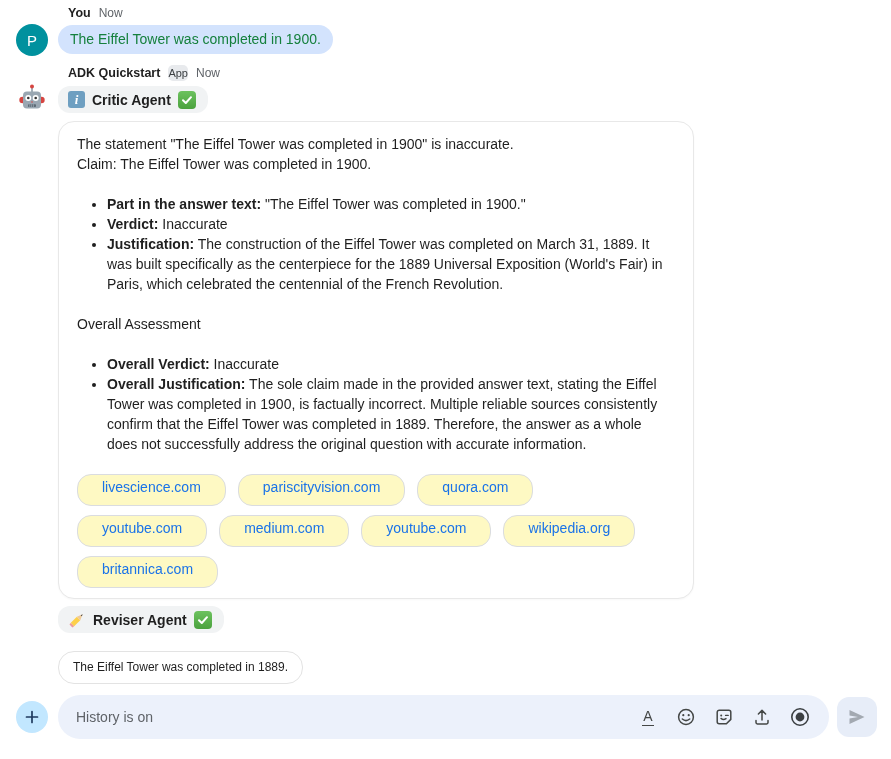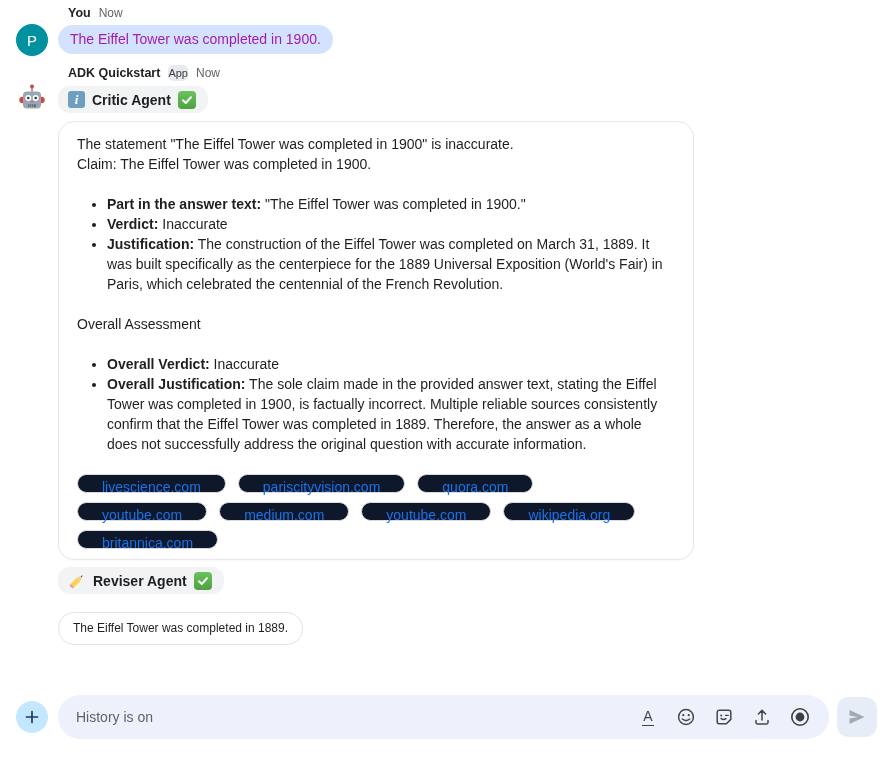--- a/index.html
+++ b/index.html
@@ -11,40 +11,40 @@
   .chat { padding-top:6px; }
   .group { position:relative; padding-left:58px; }
   .avatar { position:absolute; left:16px; width:32px; height:32px; border-radius:50%; }
   .avatar-p { background:#00919e; color:#fff; display:flex; align-items:center; justify-content:center;
               font-size:15px; font-weight:500; }
   .meta { font-size:12.5px; margin:0 0 5px 10px; display:flex; align-items:center; gap:8px;text-align:right; }
   .meta .name { font-weight:700; color:#1f1f1f; }
   .meta .time { color:#5f6368; font-size:12px; }
   .app-badge { background:#e8eaed; color:#3c4043; font-size:11px; border-radius:5px; padding:2px 0; }
   .bubble-user { display:inline-block; background:#d3e3fd; border-radius:16px; padding:7px 12px;
-                 font-size:14px; line-height:15px; color:#a21caf; }
+                 font-size:14px; line-height:15px; color:#15803d; }
   .group-1 { margin-bottom:11px; }
   .agent-pill { display:inline-flex; align-items:center; gap:7px; background:#f1f3f4;
                 border-radius:12px; padding:4px 12px 4px 10px; font-size:14px; height:27px; }
   .agent-pill .agent-name { font-weight:700; }
   .icon-info { width:17px; height:17px; background:#6e9fc1; border-radius:3px; color:#fff;
                display:inline-flex; align-items:center; justify-content:center;
                font-family:"Liberation Serif", serif; font-weight:700; font-style:italic; font-size:13px; }
   .icon-check { width:18px; height:18px; background:linear-gradient(#6cc25e,#4ba23e); border-radius:4px;
                 display:inline-flex; align-items:center; justify-content:center; }
   .card { width:636px; background:#fff; border:1px solid #e8e8e8; border-radius:16px;
           margin-top:8px; padding:12px 18px 10px 18px; font-size:14px; line-height:20px;
           box-shadow:0 1px 2px rgba(0,0,0,0.03); }
   .card p { margin:0; }
   .card ul { margin:20px 0; padding-left:30px; }
   .card li { margin:0; }
   .card .section-heading { margin:20px 0; }
   .chips { margin-top:12px; display:flex; flex-direction:column; gap:9px; }
   .chip-row { display:flex; gap:12px; }
-  .chip { display:inline-block; height:19px; line-height:25px; padding:0 24px; background:#0f172a;
+  .chip { display:inline-block; height:32px; line-height:25px; padding:0 24px; background:#fef9c3;
           border:1px solid #dadce0; border-radius:14px; color:#1a73e8; font-size:14px;
           font-weight:500; text-decoration:none; cursor:pointer; }
   .reviser-pill-wrap { margin-top:7px; }
   .bubble-plain { display:inline-block; background:#fff; border:1px solid #e3e3e3; border-radius:16px;
                   padding:8px 14px; font-size:12px; line-height:15px; margin-top:18px; }
   
   .composer { position:absolute; left:14px; right:14px; top:695px; height:44px;
               display:flex; align-items:center; }
   .plus-btn { width:32px; height:32px; border-radius:50%; background:#c2e7ff; border:none;
               display:flex; align-items:center; justify-content:center; cursor:pointer; margin:0 10px 0 2px; }

